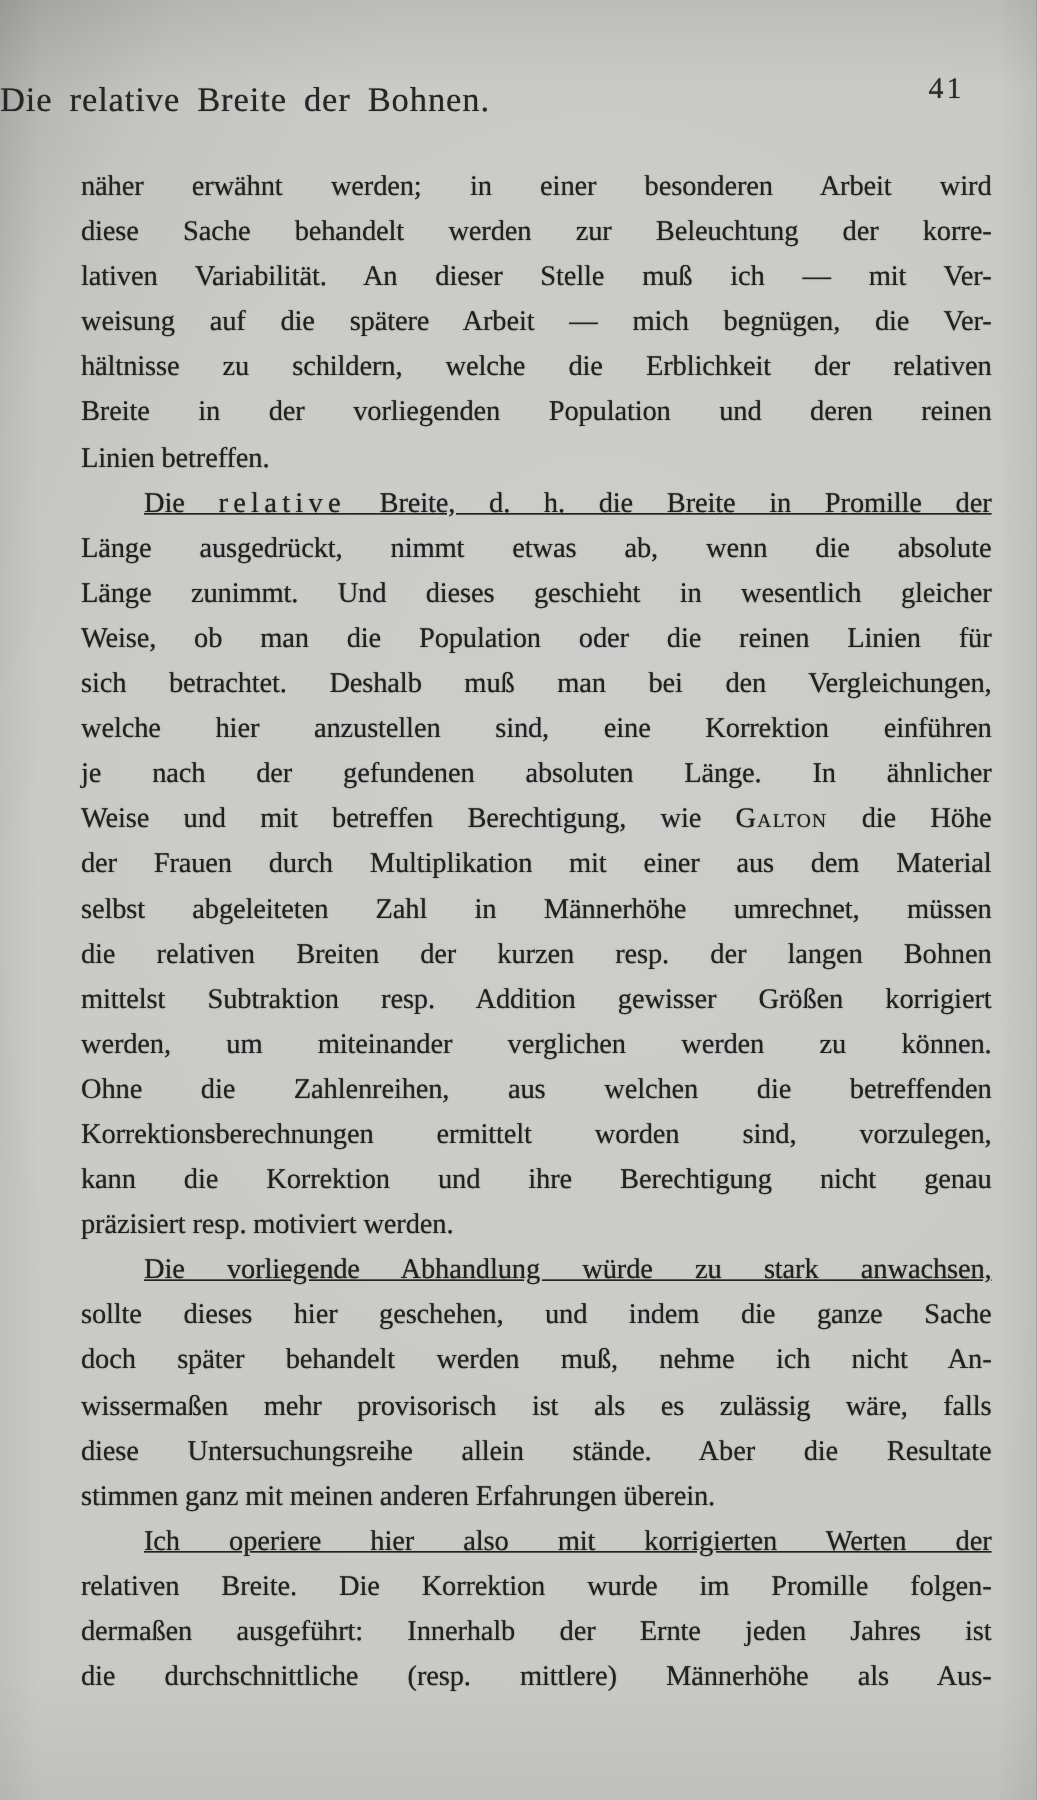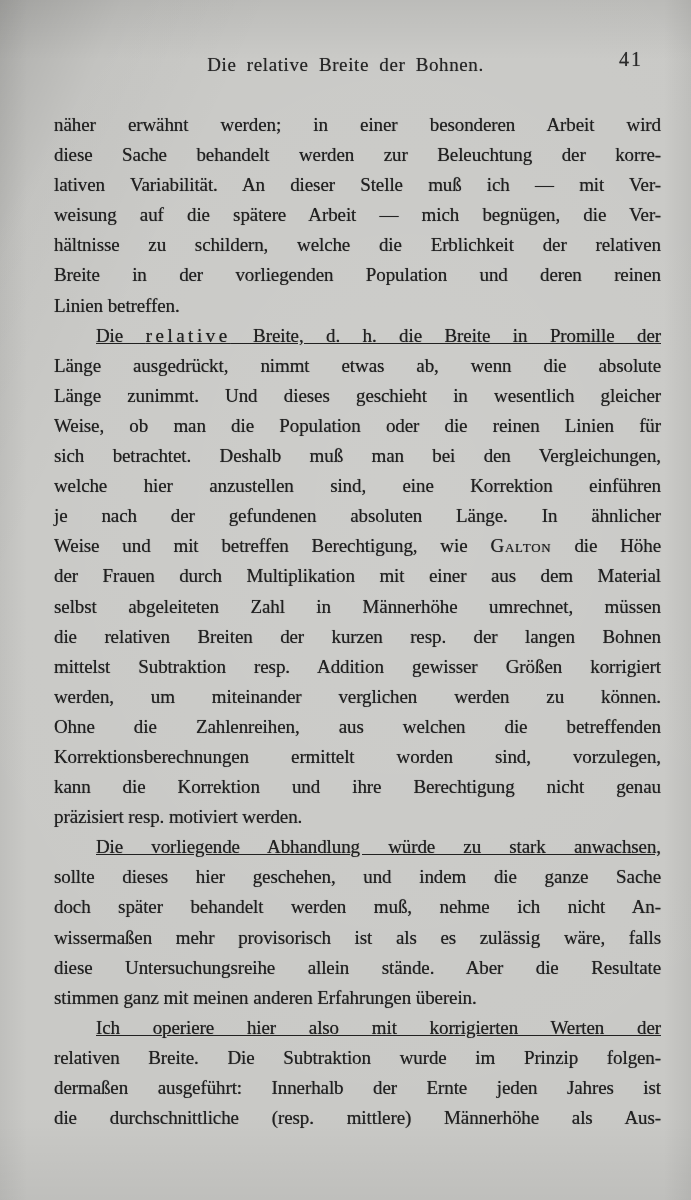--- a/index.html
+++ b/index.html
@@ -19,22 +19,22 @@
       linear-gradient(115deg, rgba(0,0,0,0.14) 0%, rgba(0,0,0,0.03) 10%, rgba(0,0,0,0) 22%),
       linear-gradient(to bottom, rgba(0,0,0,0.07) 0%, rgba(0,0,0,0) 5%, rgba(0,0,0,0) 93%, rgba(0,0,0,0.05) 100%),
       linear-gradient(to right, rgba(0,0,0,0.05) 0%, rgba(0,0,0,0) 4%, rgba(0,0,0,0) 96%, rgba(0,0,0,0.06) 100%),
       #c9c9c6;
   }
   .running-title {
     position: absolute;
     top: 54px;
     left: 0;
     width: 100%;
-    text-align: center;
-    font-size: 19px;
+    text-align: left;
+    font-size: 23px;
     letter-spacing: 0.6px;
     word-spacing: 5px;
     color: #262626;
     text-shadow: 0 0 0.7px rgba(40,40,40,0.65);
   }
   .page-number {
     position: absolute;
     top: 48px;
     right: 48px;
     font-size: 20px;
@@ -104,17 +104,17 @@
       <div class="line">Korrektionsberechnungen ermittelt worden sind, vorzulegen,</div>
       <div class="line">kann die Korrektion und ihre Berechtigung nicht genau</div>
       <div class="line flush">präzisiert resp. motiviert werden.</div>
       <div class="line indent">Die vorliegende Abhandlung würde zu stark anwachsen,</div>
       <div class="line">sollte dieses hier geschehen, und indem die ganze Sache</div>
       <div class="line">doch später behandelt werden muß, nehme ich nicht An-</div>
       <div class="line">wissermaßen mehr provisorisch ist als es zulässig wäre, falls</div>
       <div class="line">diese Untersuchungsreihe allein stände. Aber die Resultate</div>
       <div class="line flush">stimmen ganz mit meinen anderen Erfahrungen überein.</div>
       <div class="line indent">Ich operiere hier also mit korrigierten Werten der</div>
-      <div class="line">relativen Breite. Die Subtraktion wurde im Prinzip folgen-</div>
+      <div class="line">relativen Breite. Die Korrektion wurde im Promille folgen-</div>
       <div class="line">dermaßen ausgeführt: Innerhalb der Ernte jeden Jahres ist</div>
       <div class="line">die durchschnittliche (resp. mittlere) Männerhöhe als Aus-</div>
     </div>
 </div>
 
 </body></html>

